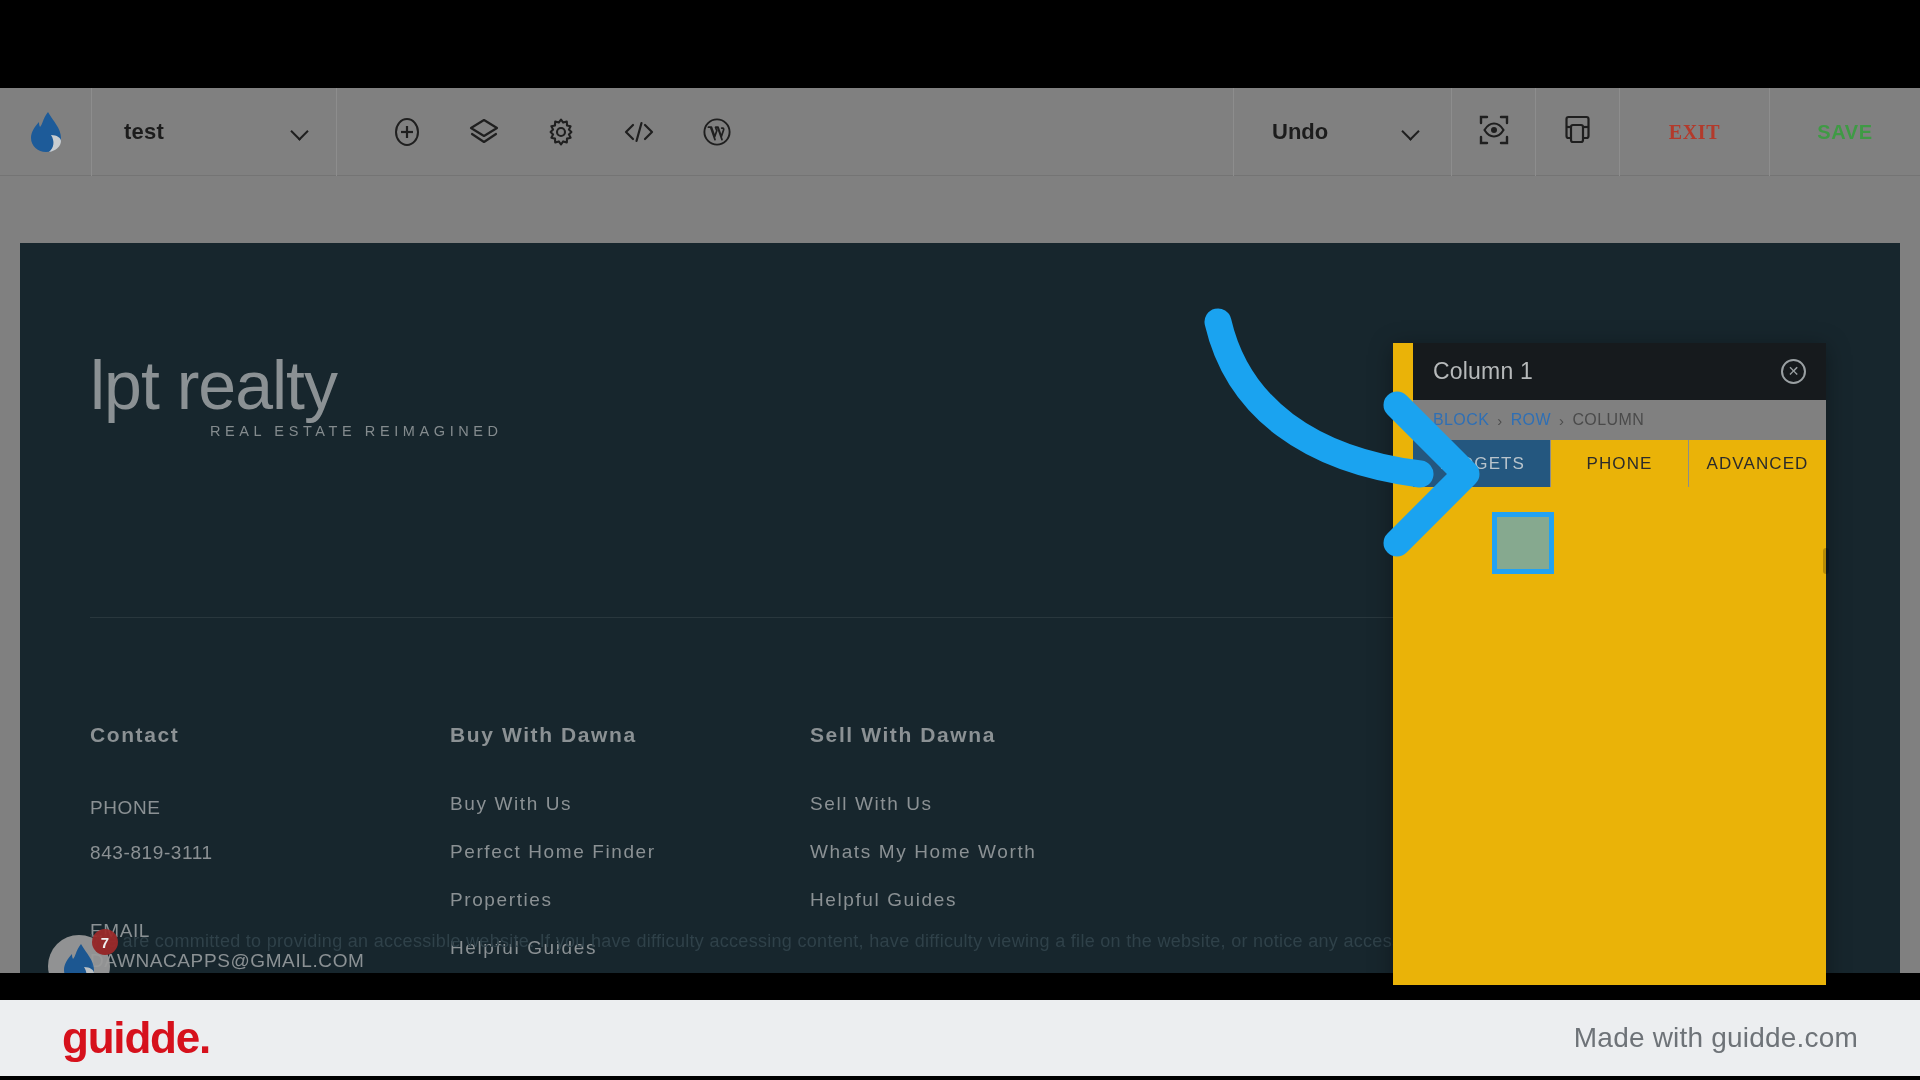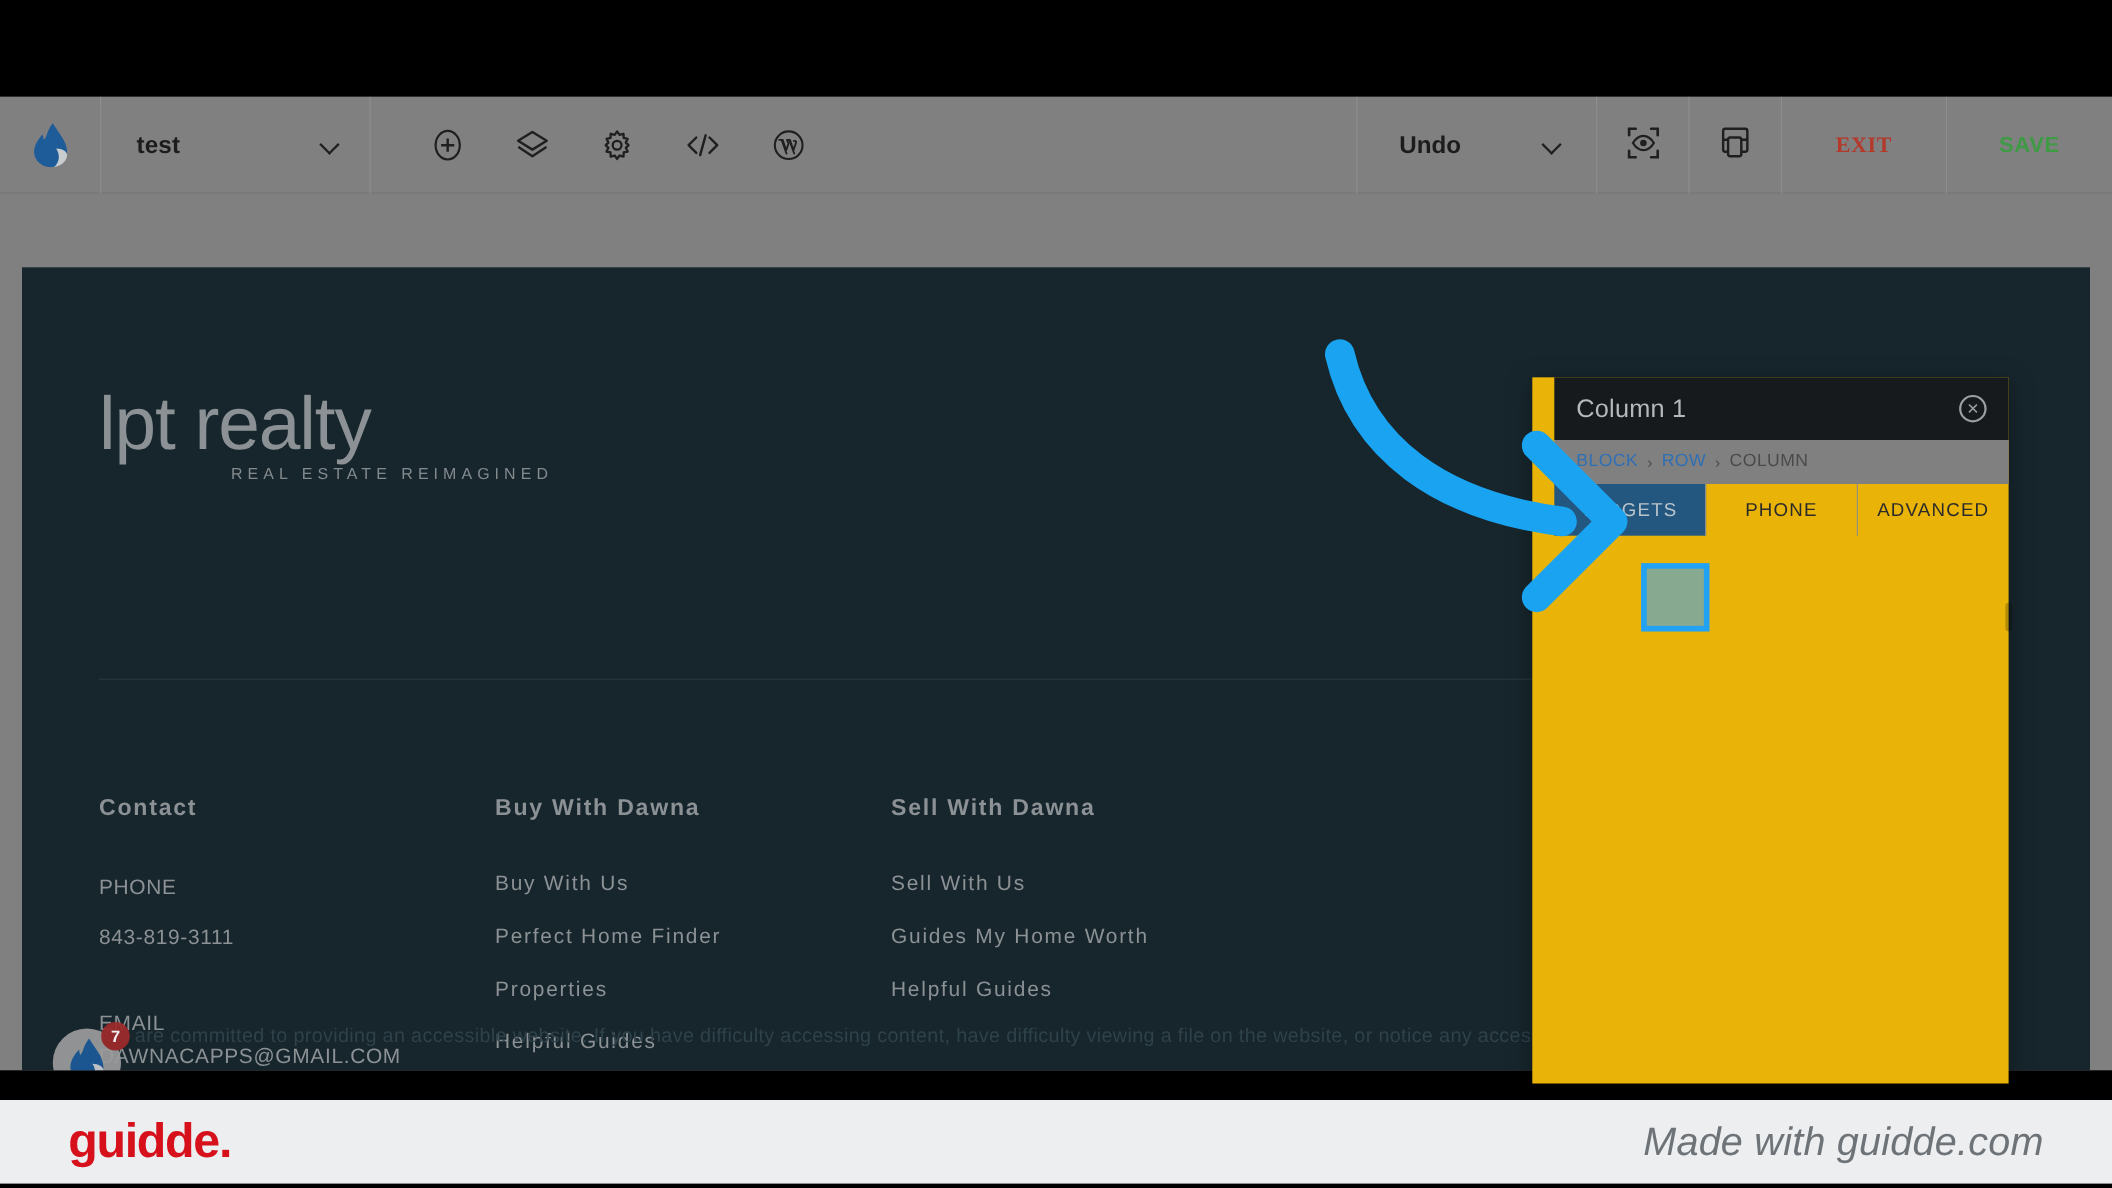--- a/index.html
+++ b/index.html
@@ -205,21 +205,21 @@
     position: absolute; left: 0; top: 985px; width: 1920px; height: 15px; background: #000;
   }
   .guidde-bar {
     position: absolute; left: 0; top: 1000px; width: 1920px; height: 76px;
     background: #eceef0; display: flex; align-items: center;
     justify-content: space-between; padding: 0 62px;
   }
   .guidde-logo {
     font-size: 44px; font-weight: bold; color: #d6111c; letter-spacing: -1.2px;
   }
-  .guidde-made { font-size: 36px; color: #6e7378; letter-spacing: .2px; font-style: italic; }
+  .guidde-made { font-size: 28px; color: #6e7378; letter-spacing: .2px; }
 </style>
 </head>
 <body>
 
 <div id="root">
 
   <div class="letterbox-top"></div>
 
   <div class="editor-shell">
 
@@ -356,21 +356,21 @@
             <div class="col-h">Buy With Dawna</div>
             <a class="link">Buy With Us</a>
             <a class="link">Perfect Home Finder</a>
             <a class="link">Properties</a>
             <a class="link">Helpful Guides</a>
           </div>
 
           <div class="col-sell">
             <div class="col-h">Sell With Dawna</div>
             <a class="link">Sell With Us</a>
-            <a class="link">Guides My Home Worth</a>
+            <a class="link">Whats My Home Worth</a>
             <a class="link">Helpful Guides</a>
           </div>
 
         </div>
 
         <div class="accessibility-text">We are committed to providing an accessible website. If you have difficulty accessing content, have difficulty viewing a file on the website, or notice any accessibility problems, pl</div>
 
         <div class="chat-bubble">
           <span>
             <svg width="34" height="42" viewBox="0 0 34 42">

